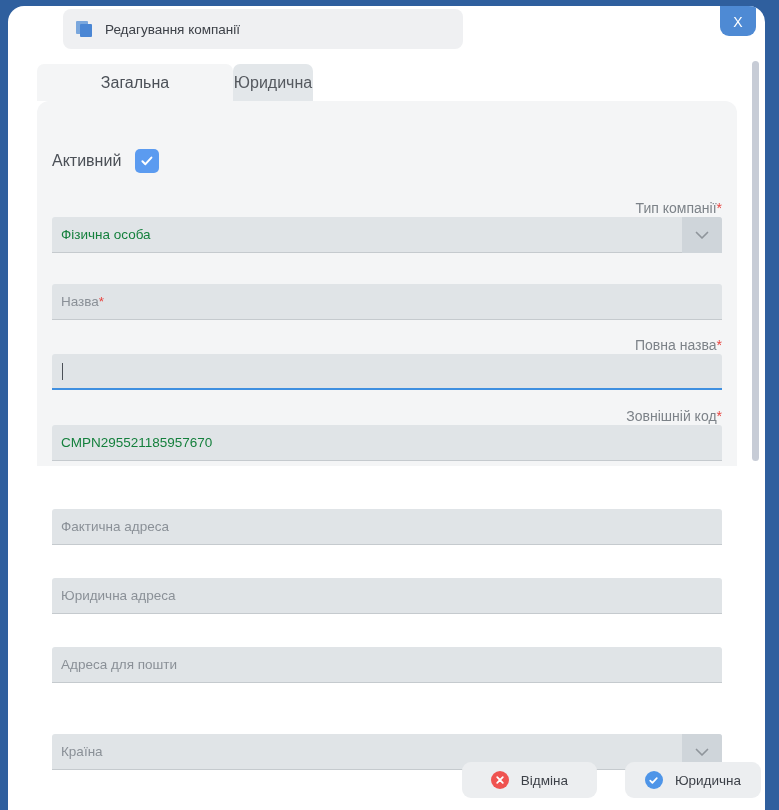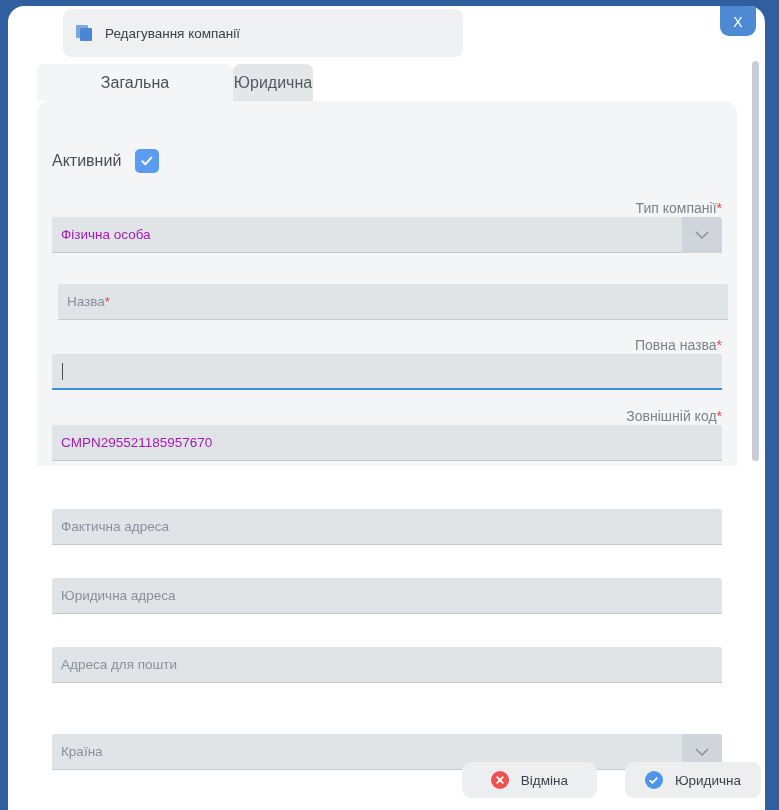--- a/index.html
+++ b/index.html
@@ -26,21 +26,21 @@
     width: 757px; height: 804px;
     background: #ffffff;
     border-radius: 16px 16px 0 0;
     overflow: hidden;
   }
 
   
   #titlebar {
     position: absolute;
     left: 55px; top: 3px;
-    width: 400px; height: 48px;
+    width: 400px; height: 40px;
     background: #eff0f2;
     border-radius: 8px;
     display: flex;
     align-items: center;
     padding-left: 13px;
     gap: 12px;
   }
   #titlebar .win-icon {
     position: relative;
     width: 17px; height: 17px;
@@ -163,21 +163,21 @@
     border-radius: 3px 3px 0 0;
     display: flex;
     align-items: center;
     padding: 0 9px;
     font-size: 13.5px;
     cursor: text;
   }
   .field-box.underline-grey { border-bottom: 1px solid #c5cace; }
   .field-box.focused { border-bottom: 2px solid #3f8fe0; }
 
-  .field-value { color: #a21caf; }
+  .field-value { color: #15803d; }
   .field-placeholder { color: #8a9097; }
 
   
   .caret {
     display: inline-block;
     width: 1px;
     height: 17px;
     background: #4b5057;
     margin-left: 1px;
   }
@@ -287,21 +287,21 @@
         <div class="field-box underline-grey">
           <span class="field-value">Фізична особа</span>
           <span class="select-arrow">
             <svg width="14" height="9" viewBox="0 0 14 9">
               <path d="M1.5 1.5 L7 7 L12.5 1.5" fill="none" stroke="#8f959b" stroke-width="1.7" stroke-linecap="round" stroke-linejoin="round"></path>
             </svg>
           </span>
         </div>
       </div>
 
-      <div class="field" style="top:183px;margin-left:6px;">
+      <div class="field" style="top:183px;">
         <div class="field-box underline-grey">
           <span class="field-placeholder">Назва</span>
             <span class="req">*</span>
         </div>
       </div>
 
       <div class="field" style="top:237px;">
         <div class="field-label"><span>Повна назва</span><span class="req">*</span></div>
         <div class="field-box focused">
           <span class="field-value"></span>

